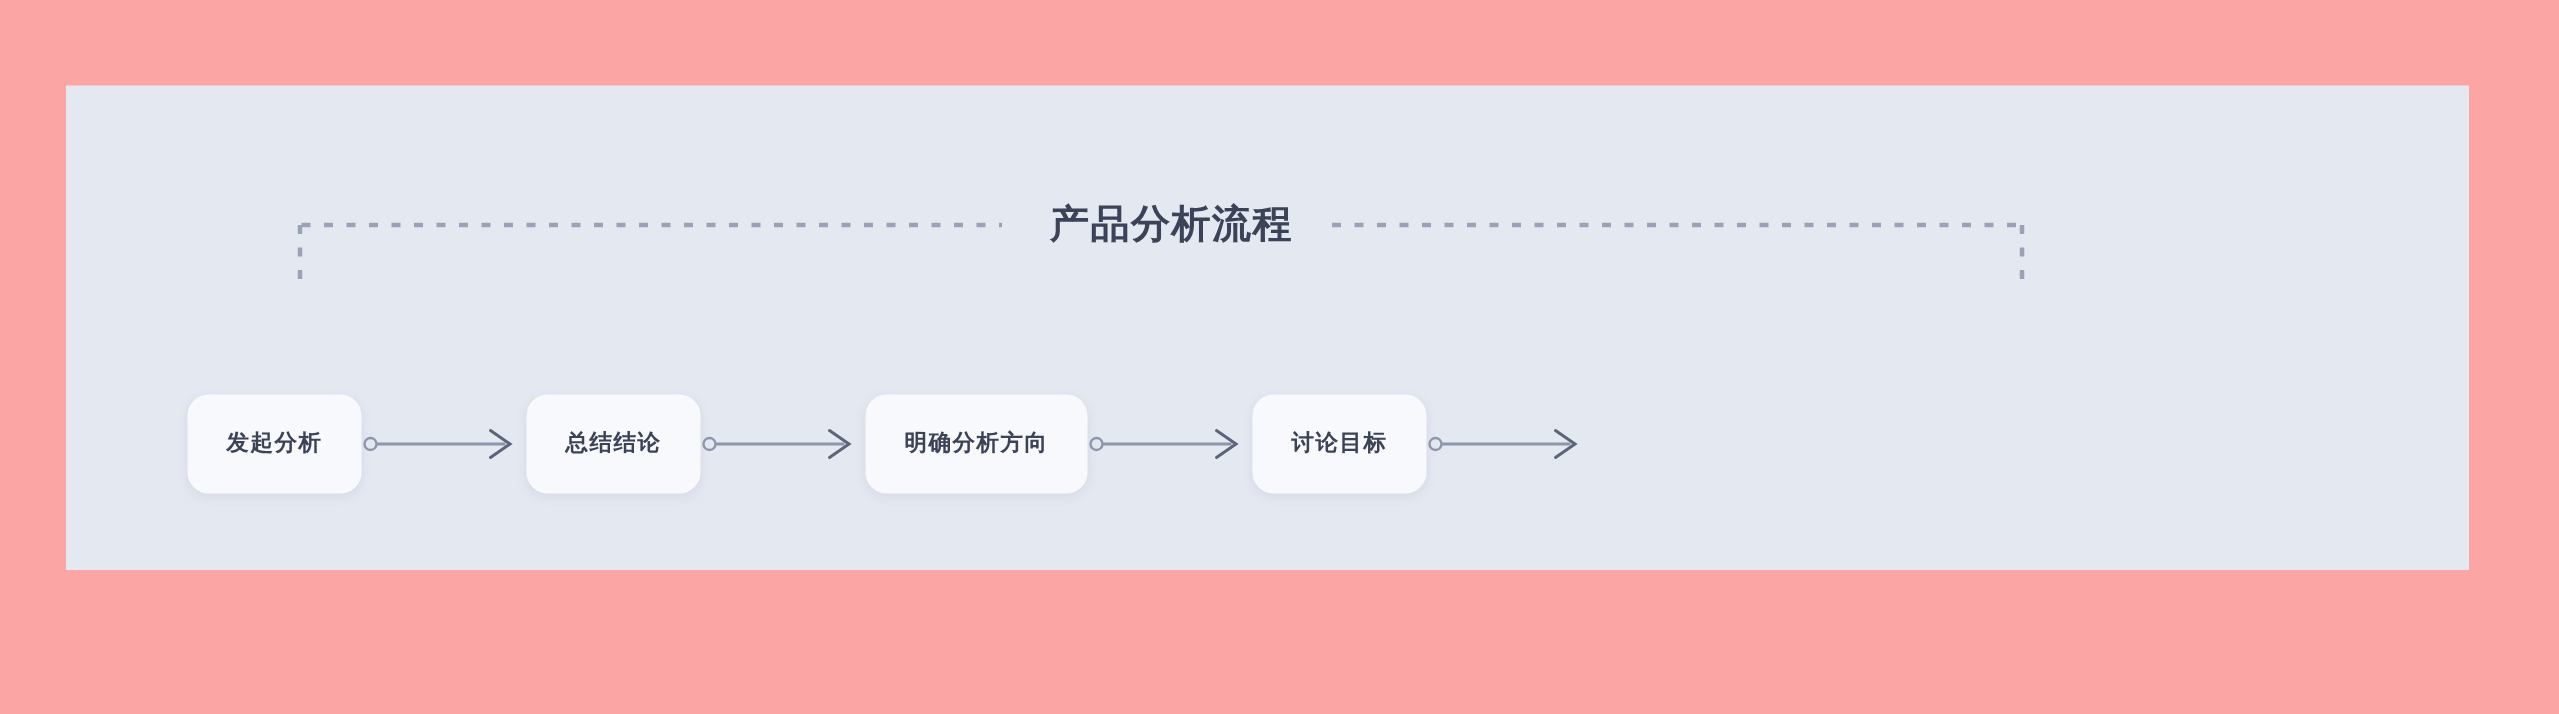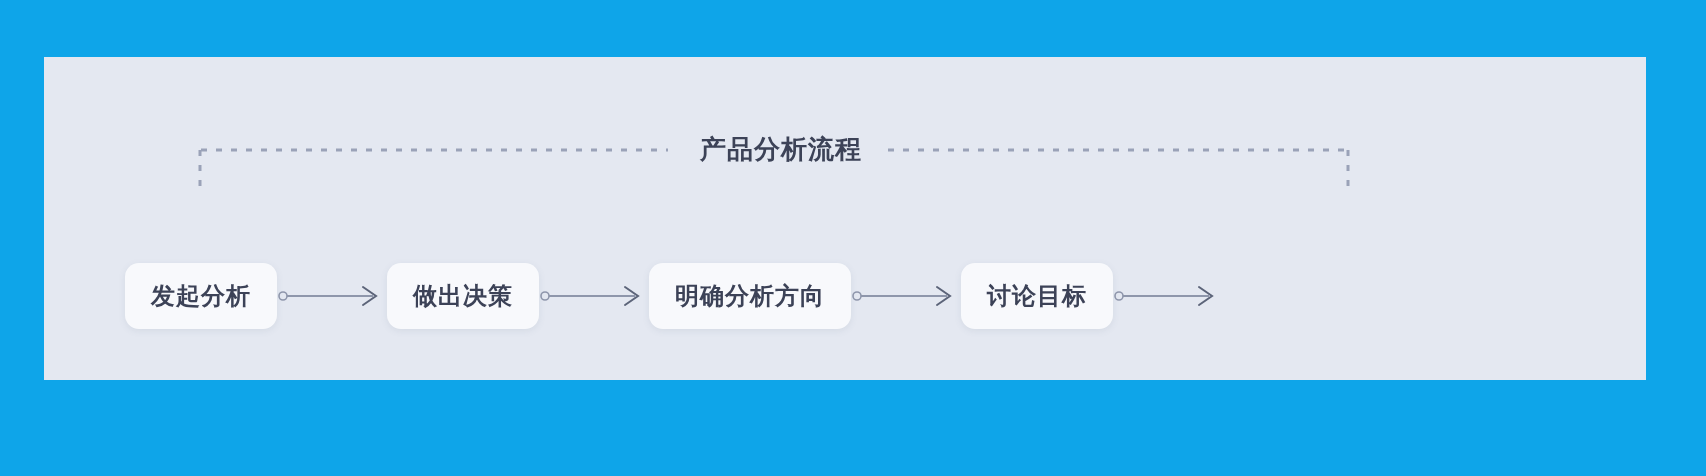--- a/index.html
+++ b/index.html
@@ -11,21 +11,21 @@
     width: 1706px;
     height: 476px;
     font-family: "Liberation Sans", "DejaVu Sans", sans-serif;
     overflow: hidden;
   }
 
   #canvas {
     position: relative;
     width: 1706px;
     height: 476px;
-    background: #0ea5e9;
+    background: #fca5a5;
   }
 
   
   .panel {
     position: absolute;
     left: 44px;
     top: 57px;
     width: 1602px;
     height: 323px;
     background: #e4e8f1;
@@ -72,21 +72,21 @@
     border-radius: 14px;
     display: flex;
     align-items: center;
     justify-content: center;
     padding: 0 26px;
     box-sizing: border-box;
     box-shadow: 0 2px 7px rgba(80, 95, 130, 0.10);
   }
 
   .node-label {
-    font-size: 24px;
+    font-size: 15px;
     font-weight: bold;
     color: #3c4257;
     letter-spacing: 1px;
     white-space: nowrap;
     line-height: 24px;
   }
 
   .connector {
     width: 110px;
     height: 22px;
@@ -120,21 +120,21 @@
       <span class="node-label">发起分析</span>
     </div>
 
     <svg class="connector" viewBox="0 0 110 22" xmlns="http://www.w3.org/2000/svg">
       <circle cx="6" cy="11" r="4" fill="none" stroke="#8e96ab" stroke-width="1.6"></circle>
       <line x1="10" y1="11" x2="96" y2="11" stroke="#8e96ab" stroke-width="2"></line>
       <polyline points="86,2 99,11 86,20" fill="none" stroke="#5c6479" stroke-width="2" stroke-linecap="round" stroke-linejoin="miter"></polyline>
     </svg>
 
     <div class="node">
-      <span class="node-label">做出决策</span>
+      <span class="node-label">总结结论</span>
     </div>
 
     <svg class="connector" viewBox="0 0 110 22" xmlns="http://www.w3.org/2000/svg">
       <circle cx="6" cy="11" r="4" fill="none" stroke="#8e96ab" stroke-width="1.6"></circle>
       <line x1="10" y1="11" x2="96" y2="11" stroke="#8e96ab" stroke-width="2"></line>
       <polyline points="86,2 99,11 86,20" fill="none" stroke="#5c6479" stroke-width="2" stroke-linecap="round" stroke-linejoin="miter"></polyline>
     </svg>
 
     <div class="node">
       <span class="node-label">明确分析方向</span>

